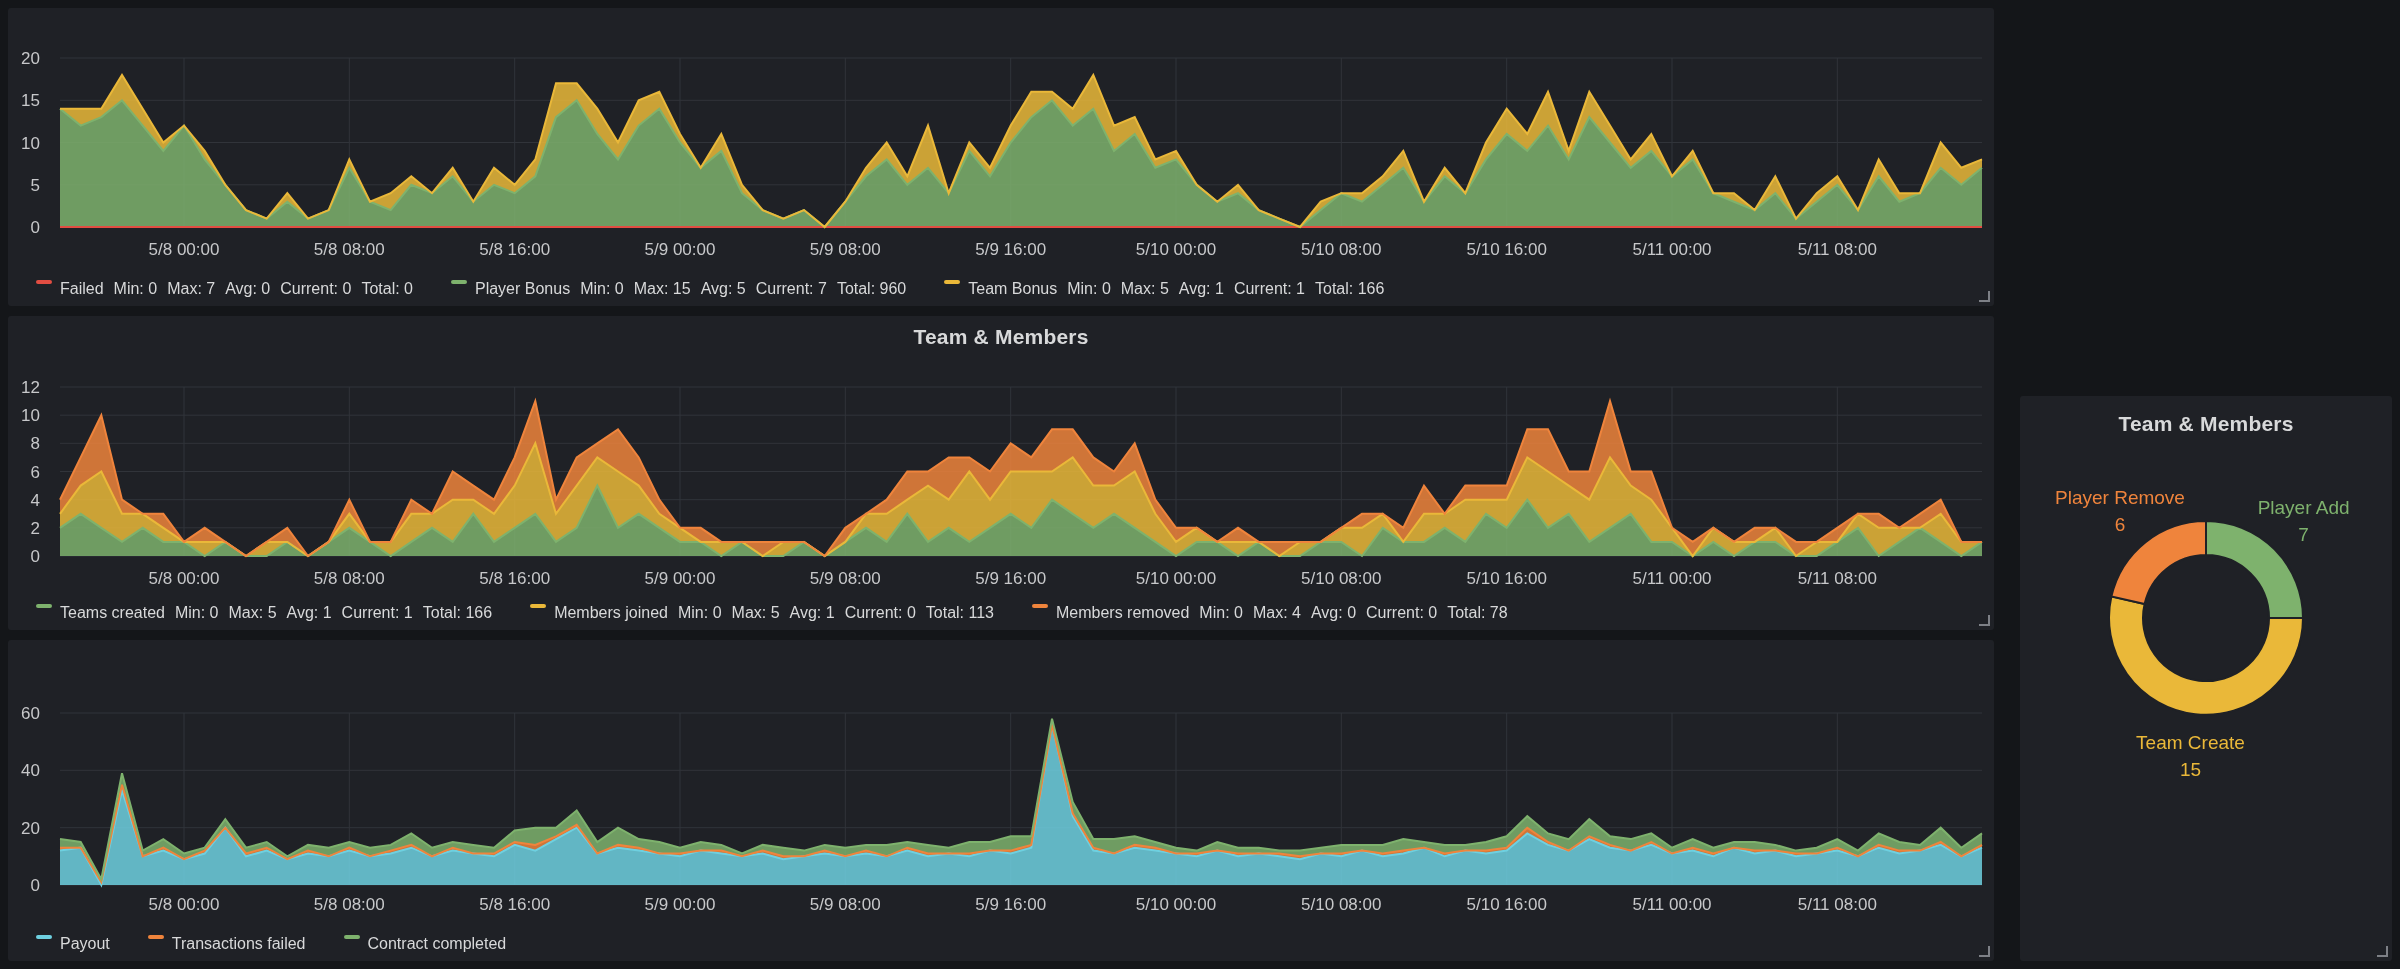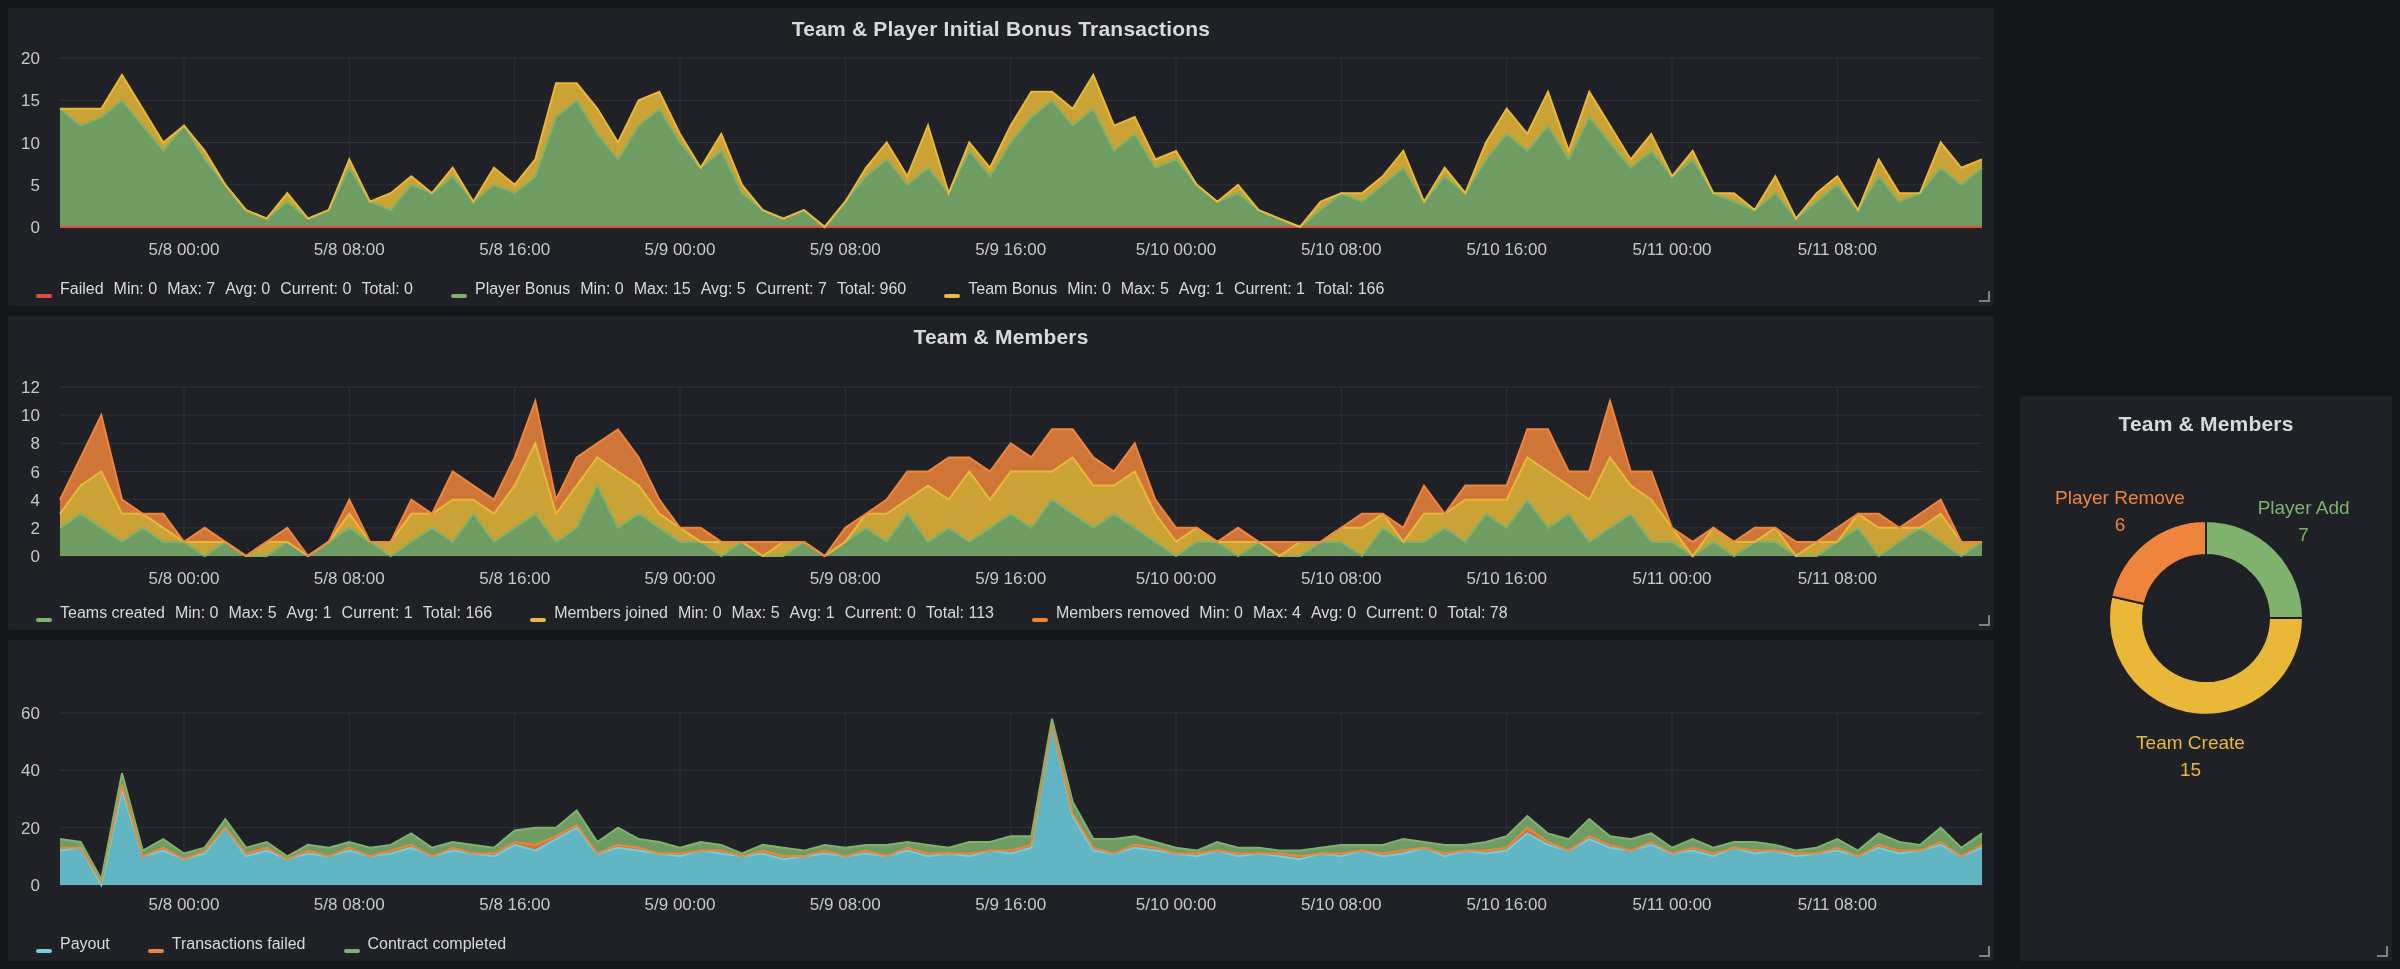--- a/index.html
+++ b/index.html
@@ -6,35 +6,34 @@
     font-family:"Liberation Sans",sans-serif;}
   .dashboard{position:relative;width:2400px;height:969px;}
   .panel{position:absolute;background:#1f2126;border-radius:3px;}
   .panel-title{position:absolute;top:9px;left:0;right:0;margin:0;text-align:center;
     font-size:21px;font-weight:700;color:#d8d9da;z-index:3;cursor:pointer;letter-spacing:.2px;}
   .chart{position:absolute;inset:0;z-index:1;}
   .chart svg{display:block;}
   .tick{fill:#c7c8ca;font-size:17px;font-family:"Liberation Sans",sans-serif;}
   .legend{position:absolute;left:28px;bottom:8px;display:flex;align-items:center;gap:38px;
     font-size:16px;color:#d8d9da;white-space:nowrap;z-index:2;}
-  .legend-item{display:flex;align-items:flex-end;}
+  .legend-item{display:flex;align-items:flex-start;}
   .chip{display:inline-block;width:16px;height:4px;border-radius:2px;margin-right:8px;}
   .lname{cursor:pointer;}
   .lstat{margin-left:10px;}
   .resize-handle{position:absolute;right:4px;bottom:4px;width:9px;height:9px;z-index:4;
     border-right:2px solid #7d8086;border-bottom:2px solid #7d8086;cursor:nwse-resize;}
   .donut-label{font-size:19px;font-family:"Liberation Sans",sans-serif;}
 </style>
 </head>
 <body>
 
 <main class="dashboard">
 
   <section class="panel" style="left:8px;top:8px;width:1986px;height:298px">
-    <h2 class="panel-title">Team &amp; Player Initial Bonus Transactions</h2>
     <div class="chart" id="chart-p1">
         <svg width="1986" height="298">
           <line x1="52" y1="219" x2="1974" y2="219" stroke="#31343a" stroke-width="1"></line>
           <text x="32" y="225" text-anchor="end" class="tick">0</text>
           <line x1="52" y1="176.8" x2="1974" y2="176.8" stroke="#31343a" stroke-width="1"></line>
           <text x="32" y="182.8" text-anchor="end" class="tick">5</text>
           <line x1="52" y1="134.5" x2="1974" y2="134.5" stroke="#31343a" stroke-width="1"></line>
           <text x="32" y="140.5" text-anchor="end" class="tick">10</text>
           <line x1="52" y1="92.3" x2="1974" y2="92.3" stroke="#31343a" stroke-width="1"></line>
           <text x="32" y="98.3" text-anchor="end" class="tick">15</text>

